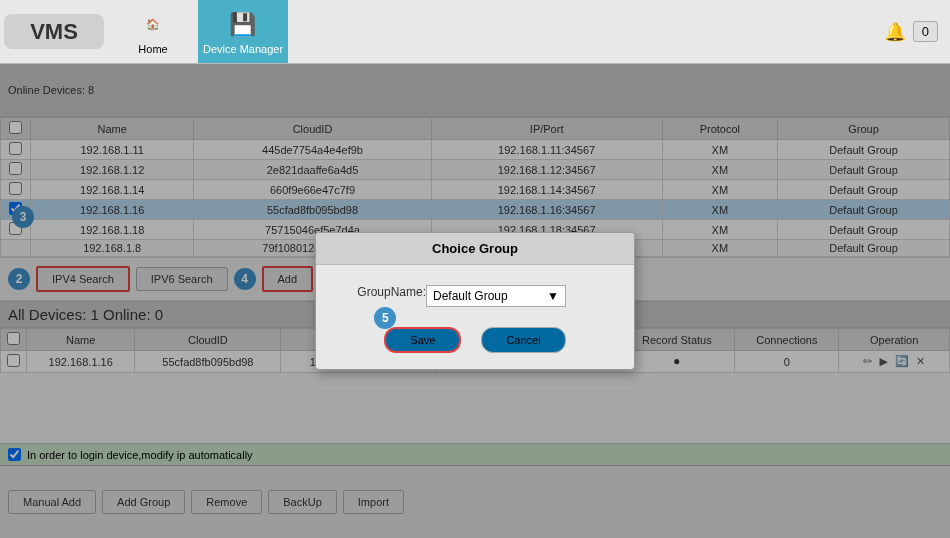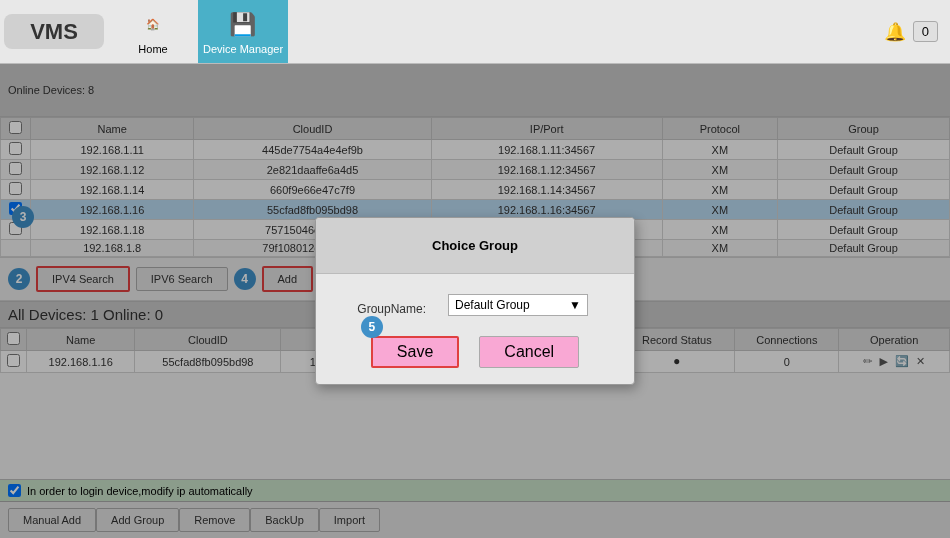--- a/index.html
+++ b/index.html
@@ -182,22 +182,22 @@
       display: flex;
       align-items: center;
       padding: 4px 8px;
       gap: 6px;
       background: #c8e0c8;
       border-bottom: 1px solid #aaa;
     }
     .footer-buttons {
       display: flex;
       align-items: center;
-      padding: 6px 8px;
-      gap: 0;
+      padding: 24px 8px;
+      gap: 6px;
       border-radius: 15px;
     }
 
     
     .modal-overlay {
       position: absolute;
       top: 0; left: 0; right: 0; bottom: 0;
       background: rgba(0,0,0,0.3);
       display: flex;
       align-items: center;
@@ -207,36 +207,36 @@
     .modal {
       background: #e8e8e8;
       border: 1px solid #999;
       border-radius: 4px;
       width: 320px;
       box-shadow: 2px 4px 12px rgba(0,0,0,0.3);
     }
     .modal-title {
       background: #d0d0d0;
       text-align: center;
-      padding: 20px;
+      padding: 8px;
       font-size: 13px;
       font-weight: bold;
       border-bottom: 1px solid #bbb;
       border-radius: 4px 4px 0 0;
     }
     .modal-body {
       padding: 20px;
       display: flex;
       flex-direction: column;
       gap: 16px;
     }
     .modal-row {
       display: flex;
-      align-items: flex-end;
-      gap: 22px;
+      align-items: flex-start;
+      gap: 0;
     }
     .modal-label { font-size: 12px; color: #333; min-width: 90px; text-align: right; }
     .modal-select {
       border: 1px solid #aaa;
       background: white;
       padding: 3px 6px;
       font-size: 12px;
       min-width: 140px;
       display: flex;
       align-items: center;
@@ -244,24 +244,24 @@
     }
     .modal-buttons {
       display: flex;
       justify-content: center;
       gap: 20px;
       padding-bottom: 16px;
     }
     .modal-btn {
       padding: 5px 24px;
       border: 1px solid #aaa;
-      background: #f9a8d4;
+      background: #0369a1;
       cursor: pointer;
-      border-radius: 2px;
-      font-size: 16px;
+      border-radius: 12px;
+      font-size: 11px;
     }
     .modal-btn.save { border: 2px solid #e04040; }
 
     .checkbox { width: 13px; height: 13px; cursor: pointer; }
   </style>
 </head>
 <body>
 
 <div class="top-bar">
   <div class="vms-logo">

